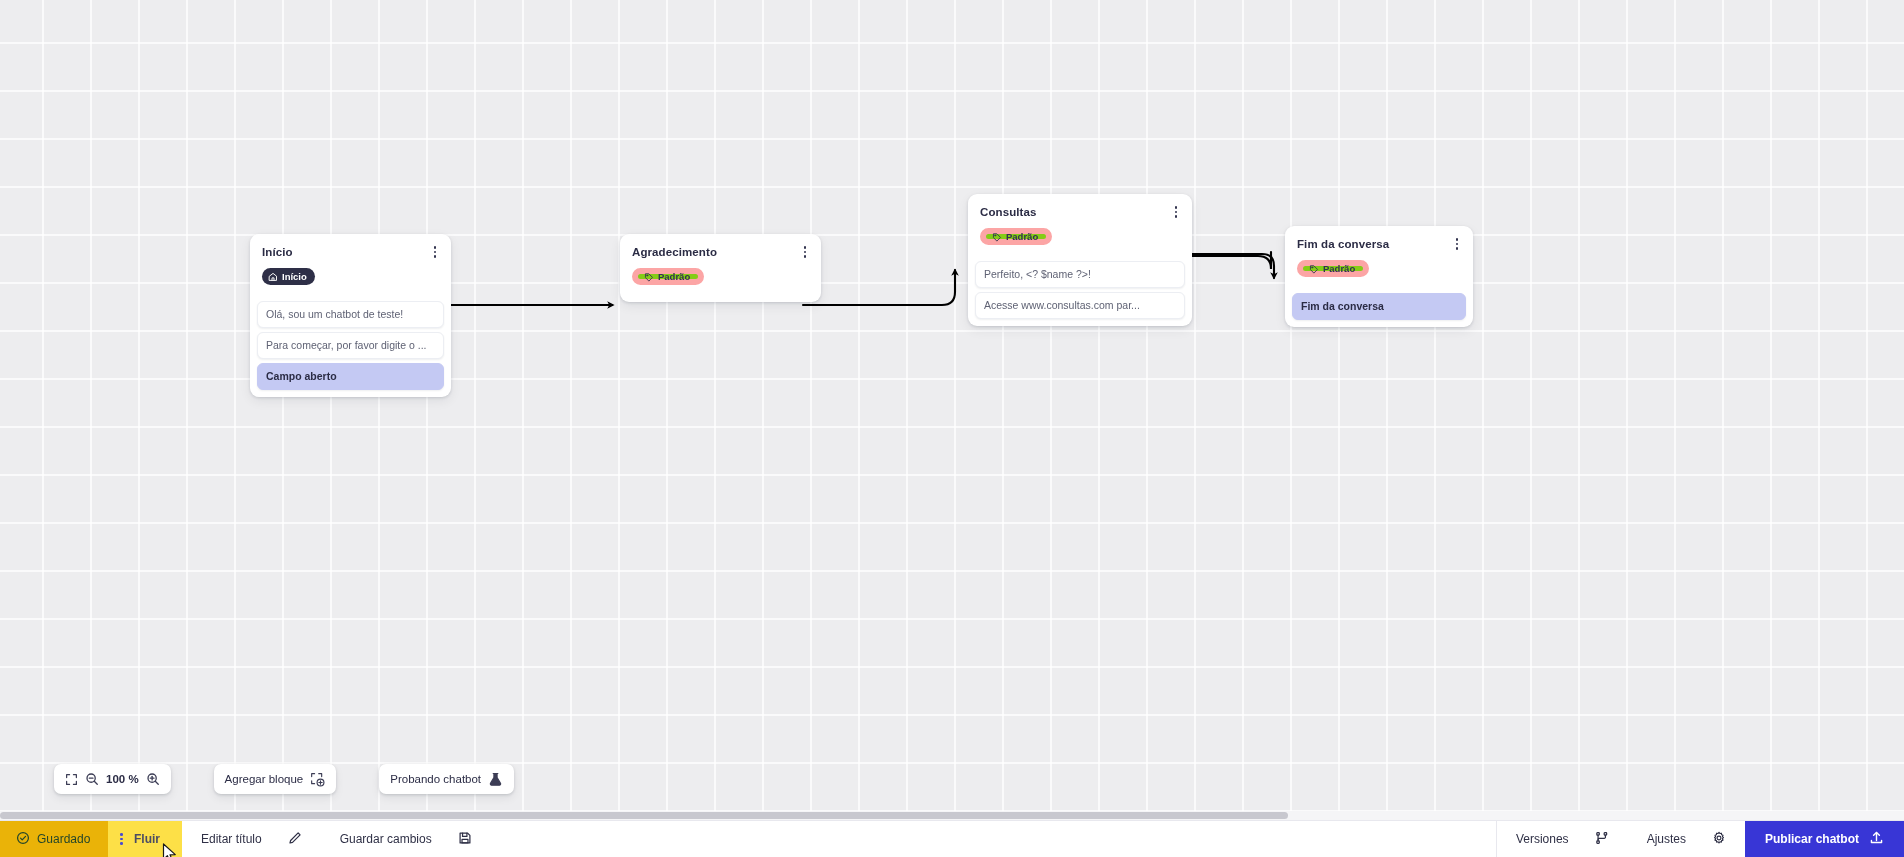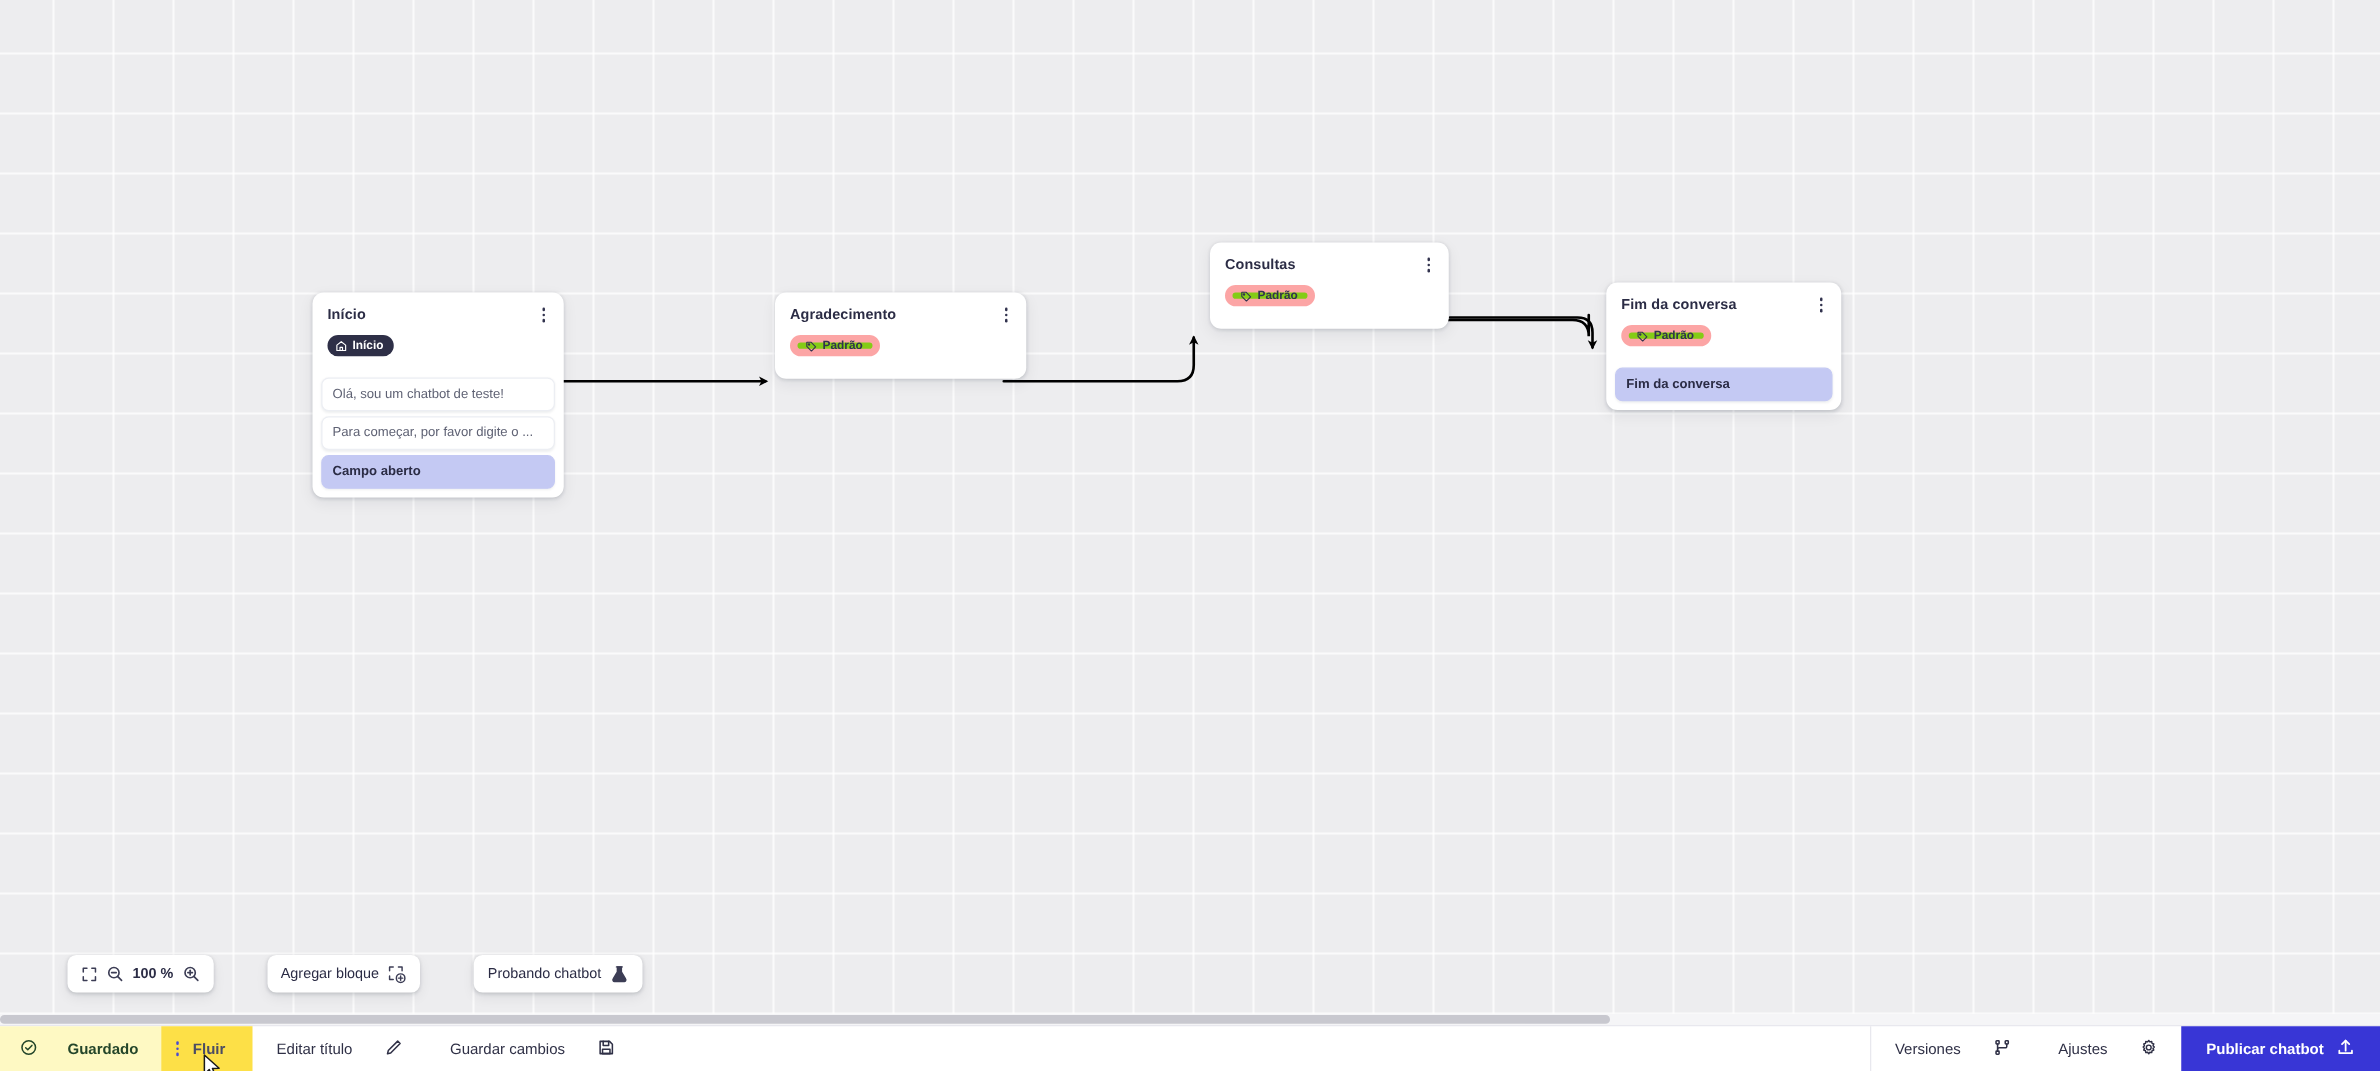--- a/index.html
+++ b/index.html
@@ -207,24 +207,24 @@
     background: #ffffff;
     border-top: 1px solid #e8e8ee;
     display: flex;
     align-items: stretch;
     z-index: 30;
     font-size: 12px;
   }
   .sb-saved {
     display: flex;
     align-items: center;
-    gap: 24px;
-    background: #fef9c3;
+    gap: 7px;
+    background: #eab308;
     color: #24462a;
-    font-weight: bold;
+    font-weight: normal;
     padding: 0 18px 0 16px;
   }
   .sb-tab {
     display: flex;
     align-items: center;
     gap: 11px;
     padding: 0 22px 0 12px;
     background: #fde047;
     color: #4b4c63;
     font-weight: bold;
@@ -339,37 +339,41 @@
             <svg width="10" height="10" viewBox="0 0 16 16" fill="none" stroke="#32334e" stroke-width="1.4" stroke-linecap="round" stroke-linejoin="round">
               <path d="M2.3 8.2 V2.8 H7.7 L13.6 8.7 L8.2 14.1 Z"></path>
               <circle cx="5.1" cy="5.6" r="0.9"></circle>
             </svg>
           </span>
           <span>Padrão</span>
         </span>
       </div>
     </div>
 
-    <div class="node" style="left:968px; top:194px; width:191px;">
+    <div class="node" style="left:968px; top:194px; width:224px;">
       <div class="node-header">
         <div class="node-title">Consultas</div>
         <div class="node-menu">
           <i></i>
             <i></i>
             <i></i>
         </div>
         <span class="badge default">
           <span>
             <svg width="10" height="10" viewBox="0 0 16 16" fill="none" stroke="#32334e" stroke-width="1.4" stroke-linecap="round" stroke-linejoin="round">
               <path d="M2.3 8.2 V2.8 H7.7 L13.6 8.7 L8.2 14.1 Z"></path>
               <circle cx="5.1" cy="5.6" r="0.9"></circle>
             </svg>
           </span>
           <span>Padrão</span>
         </span>
+      </div>
+      <div class="node-body">
+        <div class="msg">Perfeito, &lt;? $name ?&gt;!</div>
+        <div class="msg">Acesse www.consultas.com par...</div>
       </div>
     </div>
 
     <div class="node" style="left:1285px; top:226px; width:188px;">
       <div class="node-header">
         <div class="node-title">Fim da conversa</div>
         <div class="node-menu">
           <i></i>
             <i></i>
             <i></i>

